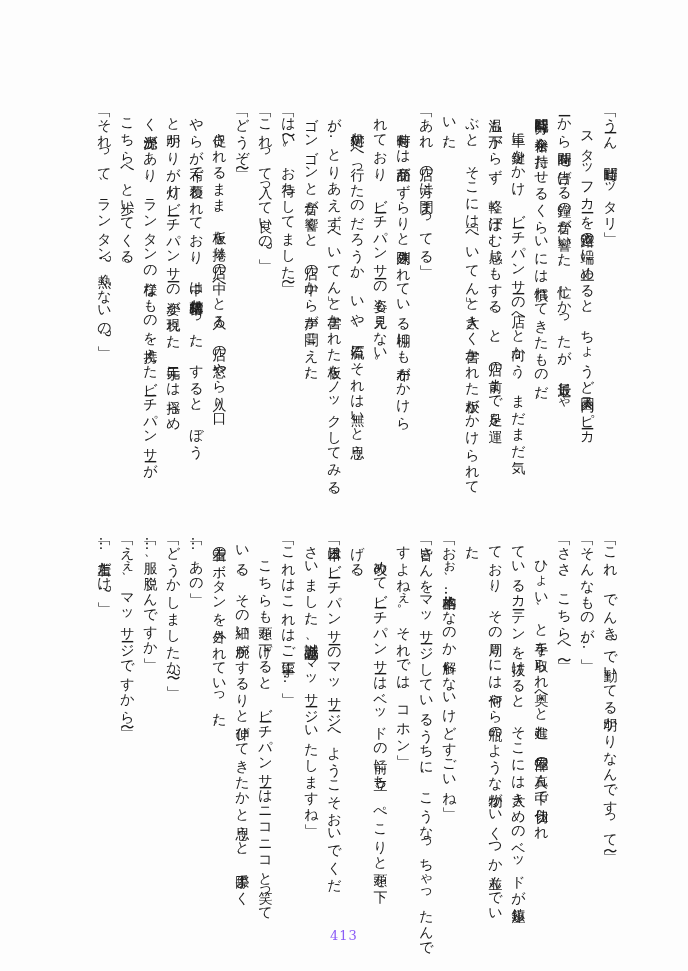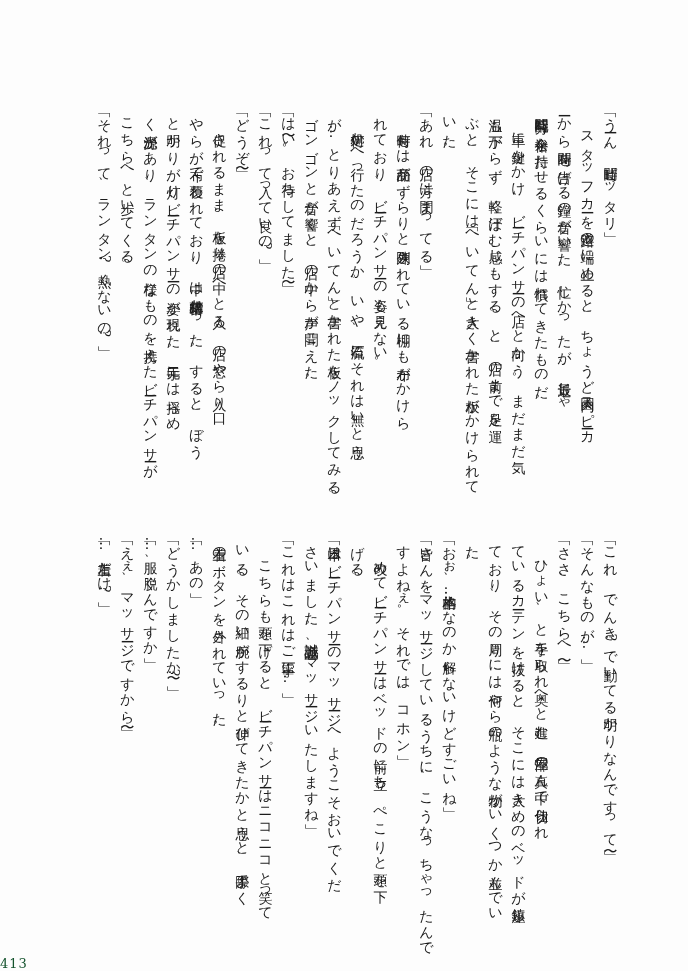--- a/index.html
+++ b/index.html
@@ -22,26 +22,26 @@
     letter-spacing: 0.5px;
   }
   .text-block-top { top: 108px; }
   .text-block-bottom { top: 536px; }
   .line {
     line-height: 23px;
     white-space: nowrap;
   }
   .page-number {
     position: absolute;
-    top: 956px;
+    top: 928px;
     left: 0;
     right: 0;
-    text-align: left;
+    text-align: center;
     font-size: 13px;
-    color: #14532d;
+    color: #8b5cf6;
     letter-spacing: 1px;
   }
 </style>
 </head>
 <body>
 
 <div class="page">
 
   <div class="text-block text-block-top">
     <div class="line">「うーん、時間ピッタリ」</div>

